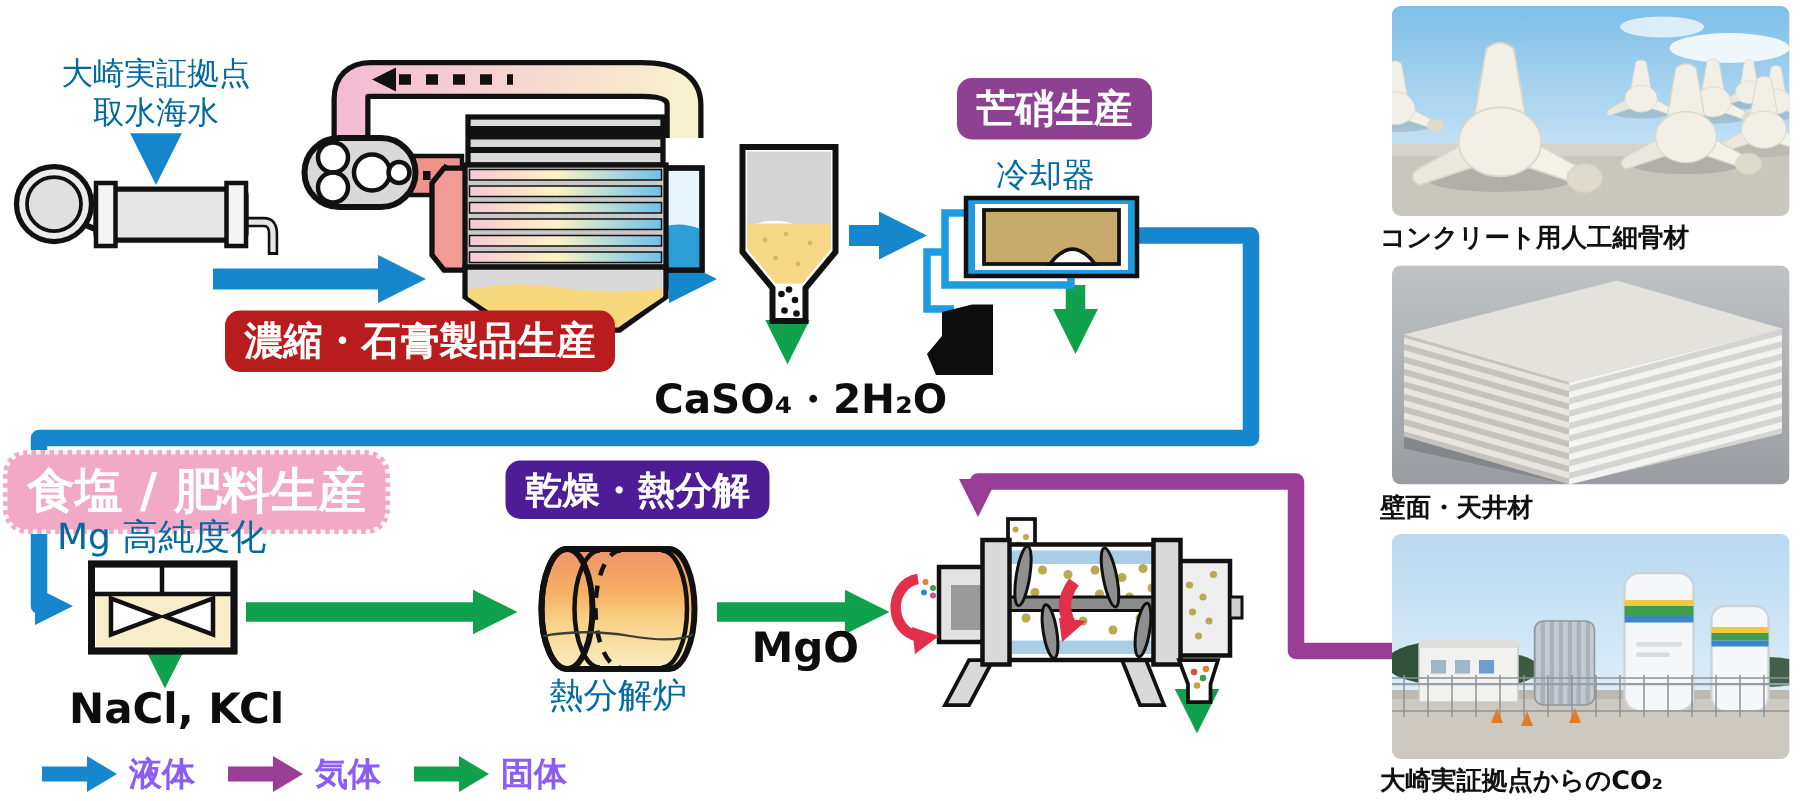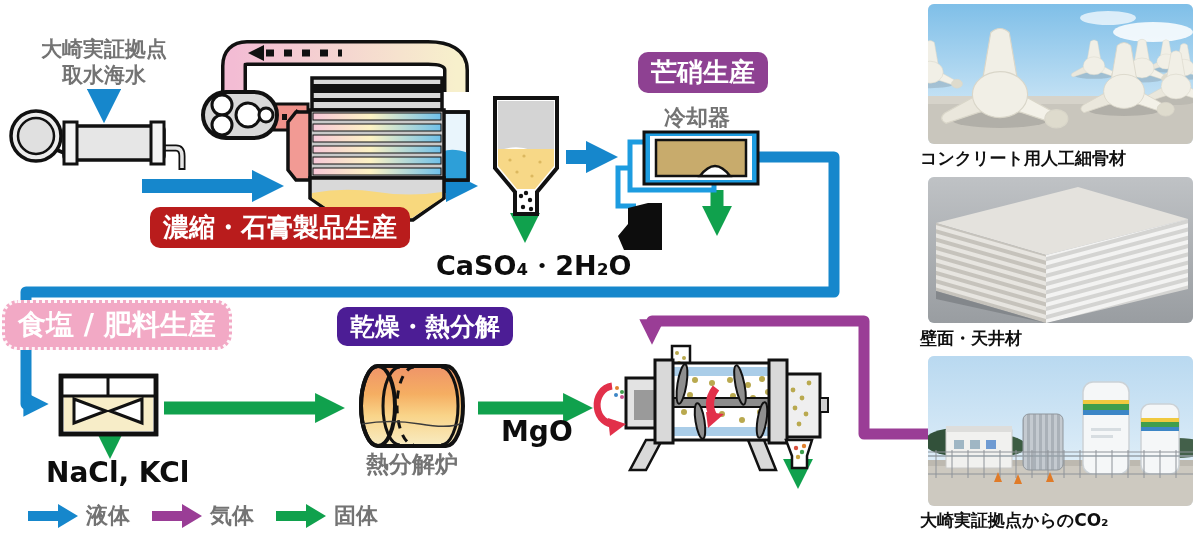--- a/index.html
+++ b/index.html
@@ -1,31 +1,31 @@
 <!DOCTYPE html>
 <html><head>
 <meta charset="utf-8">
 <style>
   html,body{margin:0;padding:0;background:#fff;}
   #stage{position:relative;width:1200px;height:534px;background:#fff;overflow:hidden;
          font-family:"DejaVu Sans",sans-serif;}
   #flowsvg{position:absolute;left:0;top:0;z-index:1;}
-  .jp{position:absolute;z-index:3;font-weight:700;color:#737373;white-space:nowrap;line-height:1.25;}
+  .jp{position:absolute;z-index:3;font-weight:400;color:#0369a1;white-space:nowrap;line-height:1.25;}
   .chem{position:absolute;z-index:3;font-weight:700;color:#0d0d0d;font-size:27px;white-space:nowrap;}
   .stage-badge{position:absolute;z-index:3;color:#fff;font-weight:700;white-space:nowrap;
                border-radius:10px;padding:3px 13px;}
   .badge-green{background:#b91c1c;font-size:26px;}
   .badge-purple{background:#8e4192;font-size:26px;}
-  .badge-pink{background:#f2a9c5;font-size:28px;border:3px dotted rgba(255,255,255,.9);border-radius:16px;}
+  .badge-pink{background:#f2a9c5;font-size:32px;border:3px dotted rgba(255,255,255,.9);border-radius:16px;}
   .badge-orange{background:#4c1d95;font-size:25px;}
   .photo{position:absolute;left:928px;width:265px;z-index:2;border-radius:6px;overflow:hidden;background:#dfe7ee;}
   .cap{position:absolute;left:920px;z-index:3;font-size:17px;font-weight:700;color:#101010;white-space:nowrap;}
   #legend{position:absolute;left:28px;top:501px;z-index:3;display:flex;align-items:center;gap:22px;}
   .leg-item{display:flex;align-items:center;gap:6px;}
-  .leg-label{font-size:22px;font-weight:700;color:#737373;}
+  .leg-label{font-size:22px;font-weight:700;color:#8b5cf6;}
 </style>
 </head>
 <body>
 
 <div id="stage">
 
   <svg id="flowsvg" width="1200" height="534" viewBox="0 0 1200 534">
     <defs>
       <marker id="mB" viewBox="0 0 10 10" refX="5" refY="5" markerWidth="2.3" markerHeight="2.3" orient="auto">
         <path d="M0,0 L10,5 L0,10 Z" fill="#1687cc"></path>
@@ -252,20 +252,21 @@
   </div>
 
   <div class="stage-badge badge-green" style="left:150px;top:207px">濃縮・石膏製品生産</div>
   <div class="stage-badge badge-purple" style="left:638px;top:52px">芒硝生産</div>
   <div class="stage-badge badge-pink" style="left:2px;top:300px">食塩 / 肥料生産</div>
   <div class="stage-badge badge-orange" style="left:337px;top:307px">乾燥・熱分解</div>
 
   <div class="jp" style="left:664px;top:104px;font-size:22px">冷却器</div>
   <div class="chem" style="left:436px;top:248px">CaSO₄・2H₂O</div>
 
+  <div class="jp" style="left:38px;top:343px;font-size:24px">Mg 高純度化</div>
   <div class="chem" style="left:46px;top:456px;font-size:28px">NaCl, KCl</div>
   <div class="jp" style="left:366px;top:450px;font-size:23px">熱分解炉</div>
   <div class="chem" style="left:501px;top:415px;font-size:28px">MgO</div>
 
   <div id="legend">
     <div class="leg-item">
       <svg width="52" height="26">
         <polygon points="0,8 30,8 30,1 50,13 30,25 30,18 0,18" fill="#1687cc"></polygon>
         </svg>
       <span class="leg-label">液体</span>

